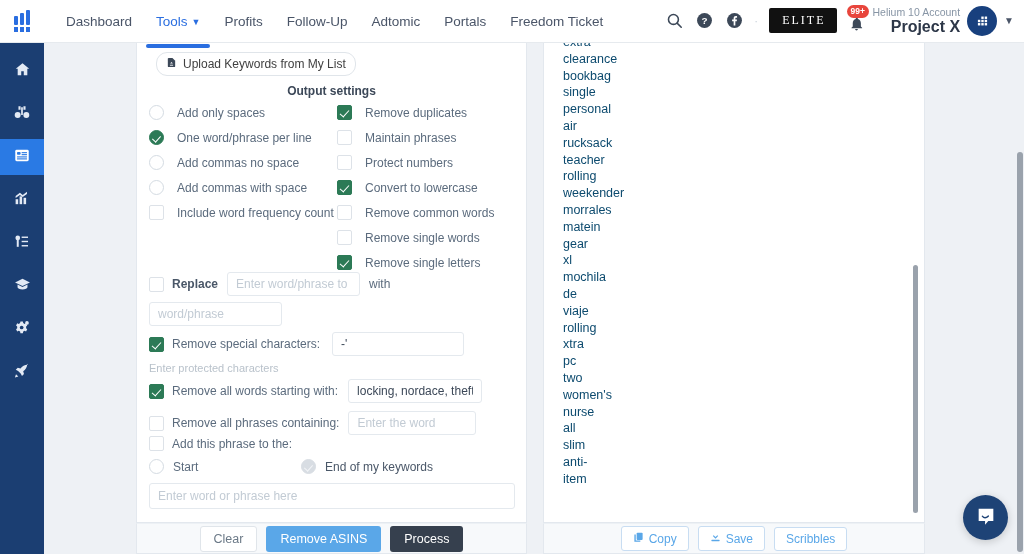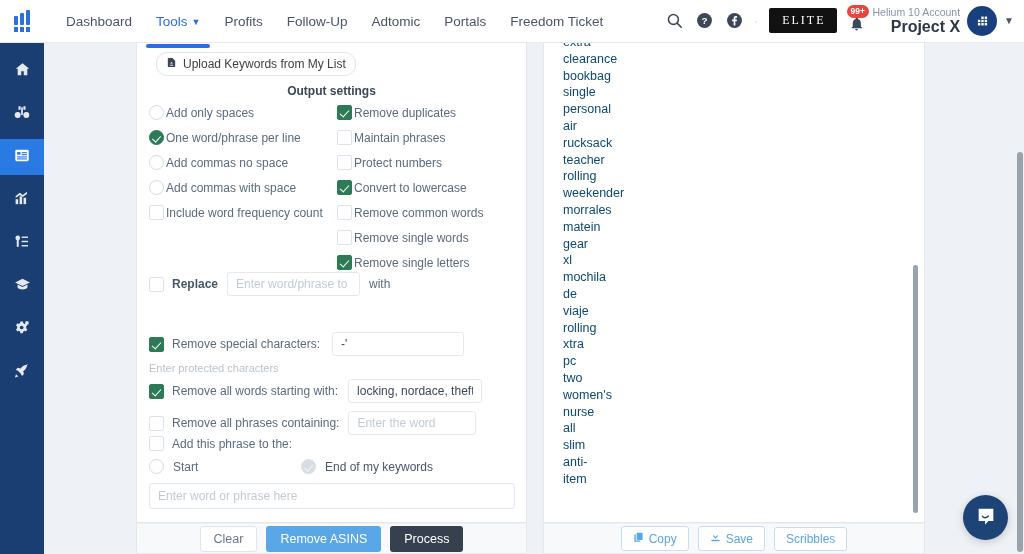--- a/index.html
+++ b/index.html
@@ -89,21 +89,21 @@
     display:inline-flex; align-items:center; gap:6px;
     border:1px solid #e0e5ea; background:#fff; border-radius:11px;
     font-size:12px; color:#404040; padding:0 9px; cursor:pointer;margin-left:6px;
   }
   .sec-title { position:absolute; left:0; right:0; top:41px; text-align:center;
     font-size:12px; font-weight:bold; color:#3c4858; }
 
   .col-l { position:absolute; left:12px; top:57px; width:190px; }
   .col-r { position:absolute; left:200px; top:57px; width:185px; }
   .opt-row { display:flex; align-items:center; height:25px; margin-bottom:0px; cursor:pointer; }
-  .opt-row .lbl { font-size:12px; color:#5b6b7d; margin-left:2px; }
+  .opt-row .lbl { font-size:12px; color:#5b6b7d; margin-left:13px; }
 
   .radio { width:15px; height:15px; border-radius:50%; border:1.5px solid #d4dbe2; background:#fff; flex:0 0 auto;}
   .radio.checked { background:#2c7a56; border-color:#2c7a56; position:relative; }
   .radio.checked::after{
     content:""; position:absolute; left:4px; top:3px; width:4px; height:7px;
     border:solid #fff; border-width:0 1.6px 1.6px 0; transform:rotate(42deg);
   }
   .radio.disabled { background:#d8dde3; border-color:#d8dde3; position:relative;}
   .radio.disabled::after{
     content:""; position:absolute; left:4px; top:3px; width:4px; height:7px;
@@ -414,20 +414,21 @@
           <span class="lbl">Remove single letters</span>
         </div>
       </div>
 
       <div class="row-abs" style="left:12px; top:229px;">
         <span class="cbox"></span>
         <span class="inline-text" style="margin-left:8px; font-weight:bold; color:#4a5768;">Replace</span>
         <input class="field" style="width: 133px; margin-left: 9px;" placeholder="Enter word/phrase to replac">
         <span class="inline-text" style="margin-left:9px;">with</span>
       </div>
+      <input class="field" style="position: absolute; left: 12px; top: 259px; width: 133px;" placeholder="word/phrase">
 
       <div class="row-abs" style="left:12px; top:289px;">
         <span class="cbox checked"></span>
         <span class="inline-text" style="margin-left:8px;">Remove special characters:</span>
         <input class="field" style="width: 132px; margin-left: 12px;" value="-'">
       </div>
       <div class="hint" style="position:absolute; left:12px; top:319px;">Enter protected characters</div>
 
       <div class="row-abs" style="left:12px; top:336px;">
         <span class="cbox checked"></span>

